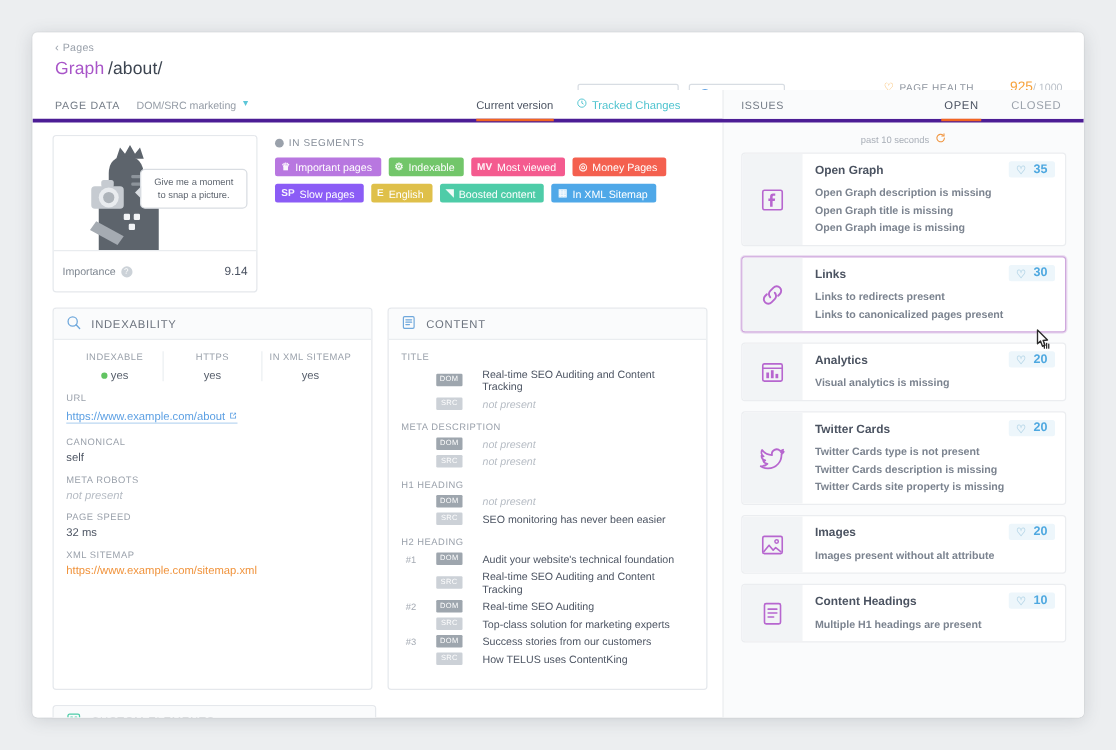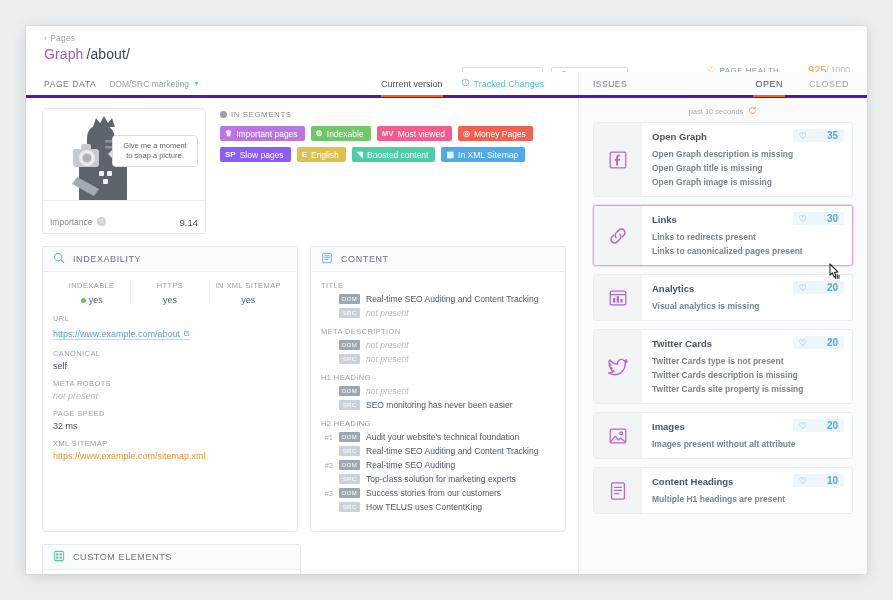--- a/index.html
+++ b/index.html
@@ -219,21 +219,21 @@
     content:"";
     position:absolute; left:-5px; top:13px;
     width:0;height:0;
     border-top:5px solid transparent;
     border-bottom:5px solid transparent;
     border-right:5px solid #d9dde2;
   }
   .thumb-foot {
     height: 20px;
     border-top: 1px solid #e9ecef;
-    display: flex; 
+    display: flex; align-items: center;
     padding: 16px 7px;
     font-size: 8.5px; color: #7f8791;
   }
   .thumb-foot .q {
     display:inline-flex;align-items:center;justify-content:center;
     width:9px;height:9px;border-radius:50%;
     background:#ccd2d8;color:#fff;font-size:6.5px;margin-left:4px;
   }
   .thumb-foot .score { margin-left:auto; color:#4a5261; font-size:9.5px; }
 
@@ -294,21 +294,21 @@
   .field { margin-bottom: 8px; }
   .field-k { font-size: 7.5px; letter-spacing:.4px; color:#9aa1ab; }
   .field-v { font-size: 9px; color:#4d5563; margin-top: 3px; }
   .field-v.link { color:#5b9fe3; border-bottom:1px solid #bcd8f2; display:inline-block; cursor:pointer;}
   .field-v.link2 { color:#f0923a; cursor:pointer; }
   .field-v.muted { color:#b6bcc4; font-style: italic; }
 
   
   .c-group { margin-bottom: 9px; }
   .c-k { font-size: 7.5px; letter-spacing:.4px; color:#9aa1ab; margin-bottom: 4px;}
-  .c-line { display:flex; align-items:center; gap:6px; margin-bottom: 4px; }
+  .c-line { display:flex; align-items:center; gap:16px; margin-bottom: 4px; }
   .c-num { font-size:7.5px; color:#a5abb4; width:12px; text-align:right;}
   .tag {
     display:inline-flex;align-items:center;justify-content:center;
     width: 21px; height: 10px; border-radius: 1px;
     font-size: 6px; color:#fff; letter-spacing:.3px;
     flex: 0 0 21px;
   }
   .tag.dom { background:#9ea6ae; }
   .tag.src { background:#ccd1d7; }
   .c-val { font-size: 8.5px; color:#4d5563; }
@@ -336,21 +336,21 @@
   .issue-ico {
     width: 48px;
     background: #f2f4f6;
     display: flex; align-items: center; justify-content: center;
     flex: 0 0 48px;
   }
   .issue-main { flex: 1; padding: 8px 9px 9px 10px; position: relative; font-weight: bold; }
   .issue-title { font-size: 9.5px; color: #4b5361; }
   .issue-count {
     position: absolute; right: 8px; top: 6px;
-    display:flex; align-items:center; gap:20px;
+    display:flex; align-items:center; gap:6px;
     background: #edf6fb; border-radius: 2px;
     padding: 1px 6px;
   }
   .issue-count .hrt { color:#b8d7e8; font-size: 9px; }
   .issue-count .num { color:#4ea8e0; font-size: 10px; }
   .issue-lines { margin-top: 7px; display:flex; flex-direction:column; gap:4px;}
   .issue-line { font-size: 8.5px; color:#7b838f; }
 
   .cursor {
     position: absolute;

